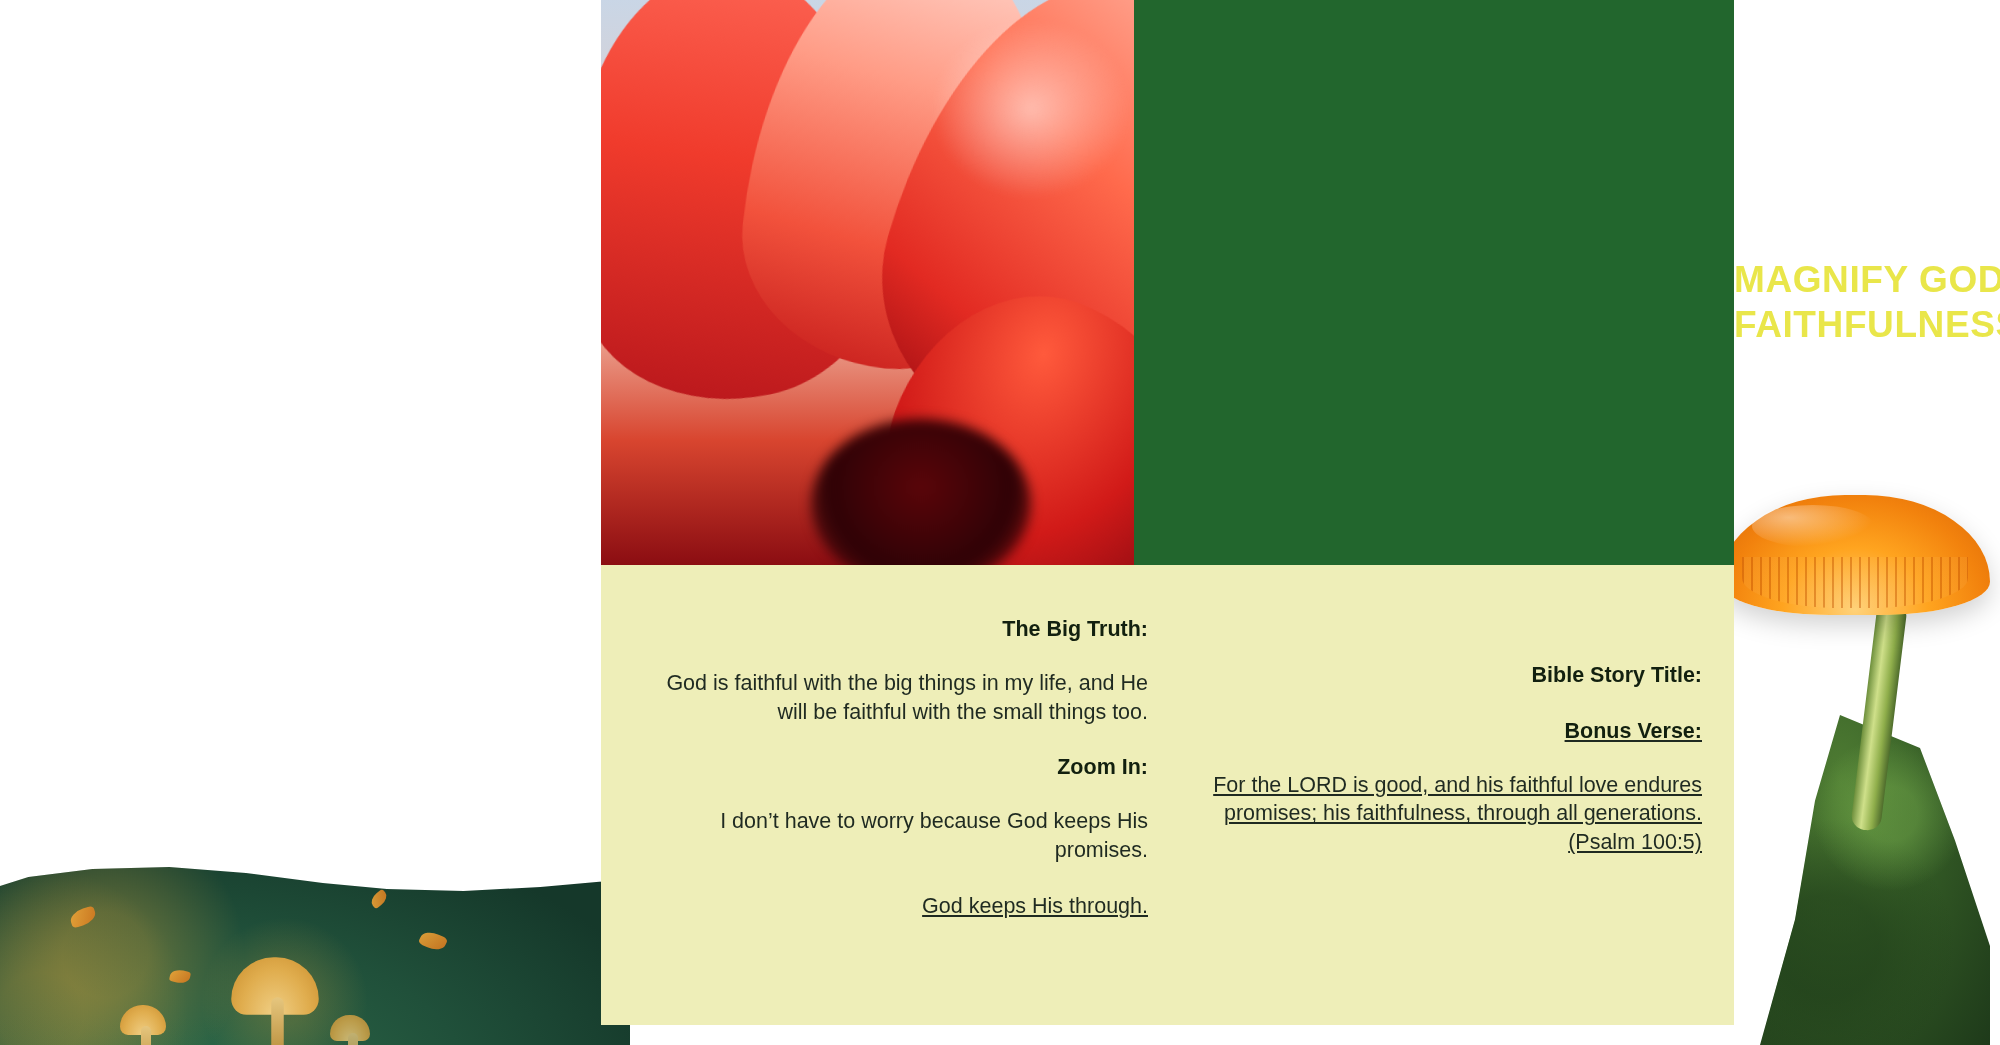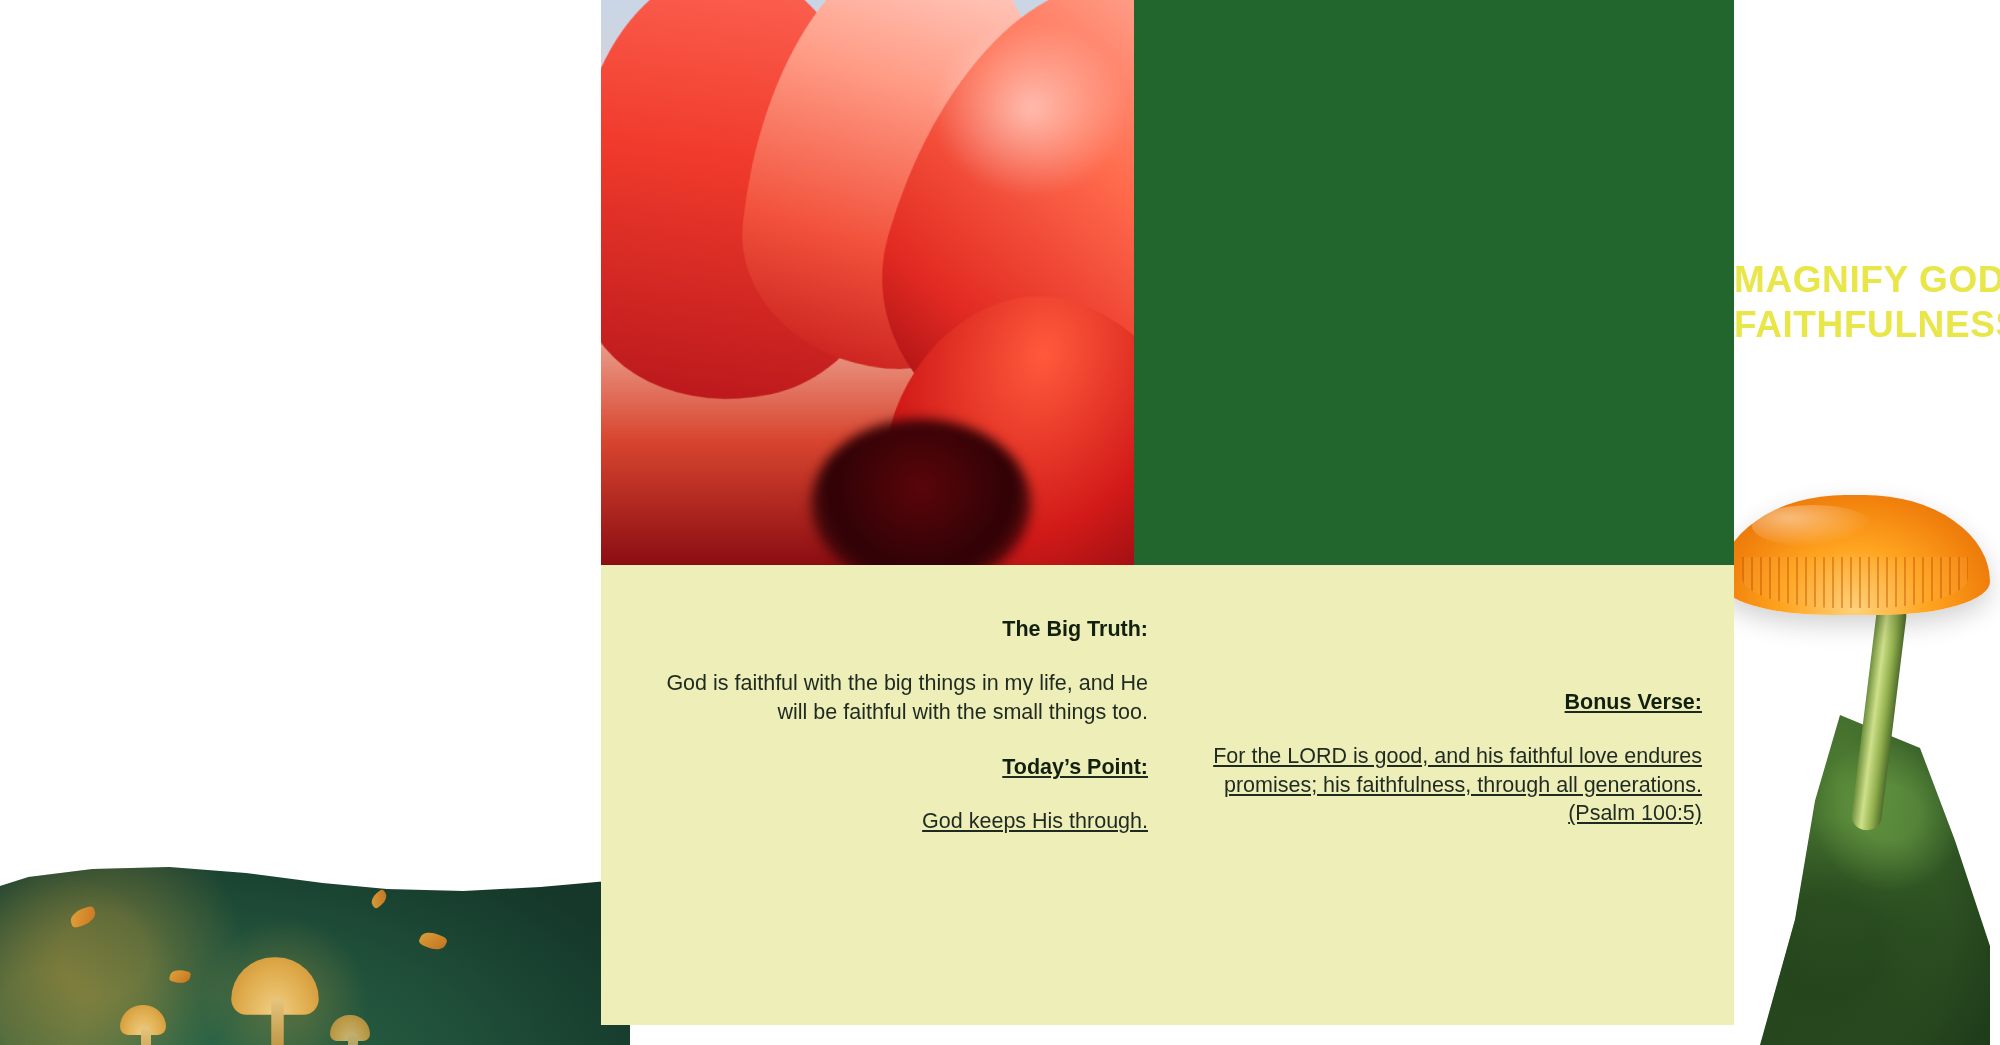--- a/index.html
+++ b/index.html
@@ -319,27 +319,31 @@
   </div>
 
   <div class="card-body">
 
     <div class="col col-left">
       <div class="blk">
         <div class="lbl">The Big Truth:</div>
         <div class="txt">God is faithful with the big things in my life, and He will be faithful with the small things too.</div>
       </div>
       <div class="blk">
-        <div class="lbl">Today’s Point:</div>
+        <div class="lbl">Zoom In:</div>
+        <div class="txt">I don’t have to worry because God keeps His promises.</div>
+      </div>
+      <div class="blk">
         <div class="txt">God keeps His through.</div>
       </div>
     </div>
 
     <div class="col col-right">
       <div class="blk">
+        <div class="lbl">Bible Story Title:</div>
       </div>
       <div class="blk">
         <div class="lbl">Bonus Verse:</div>
         <div class="txt">For the LORD is good, and his faithful love endures promises; his faithfulness, through all generations. (Psalm 100:5)</div>
       </div>
     </div>
 
   </div>
 </div>
 

